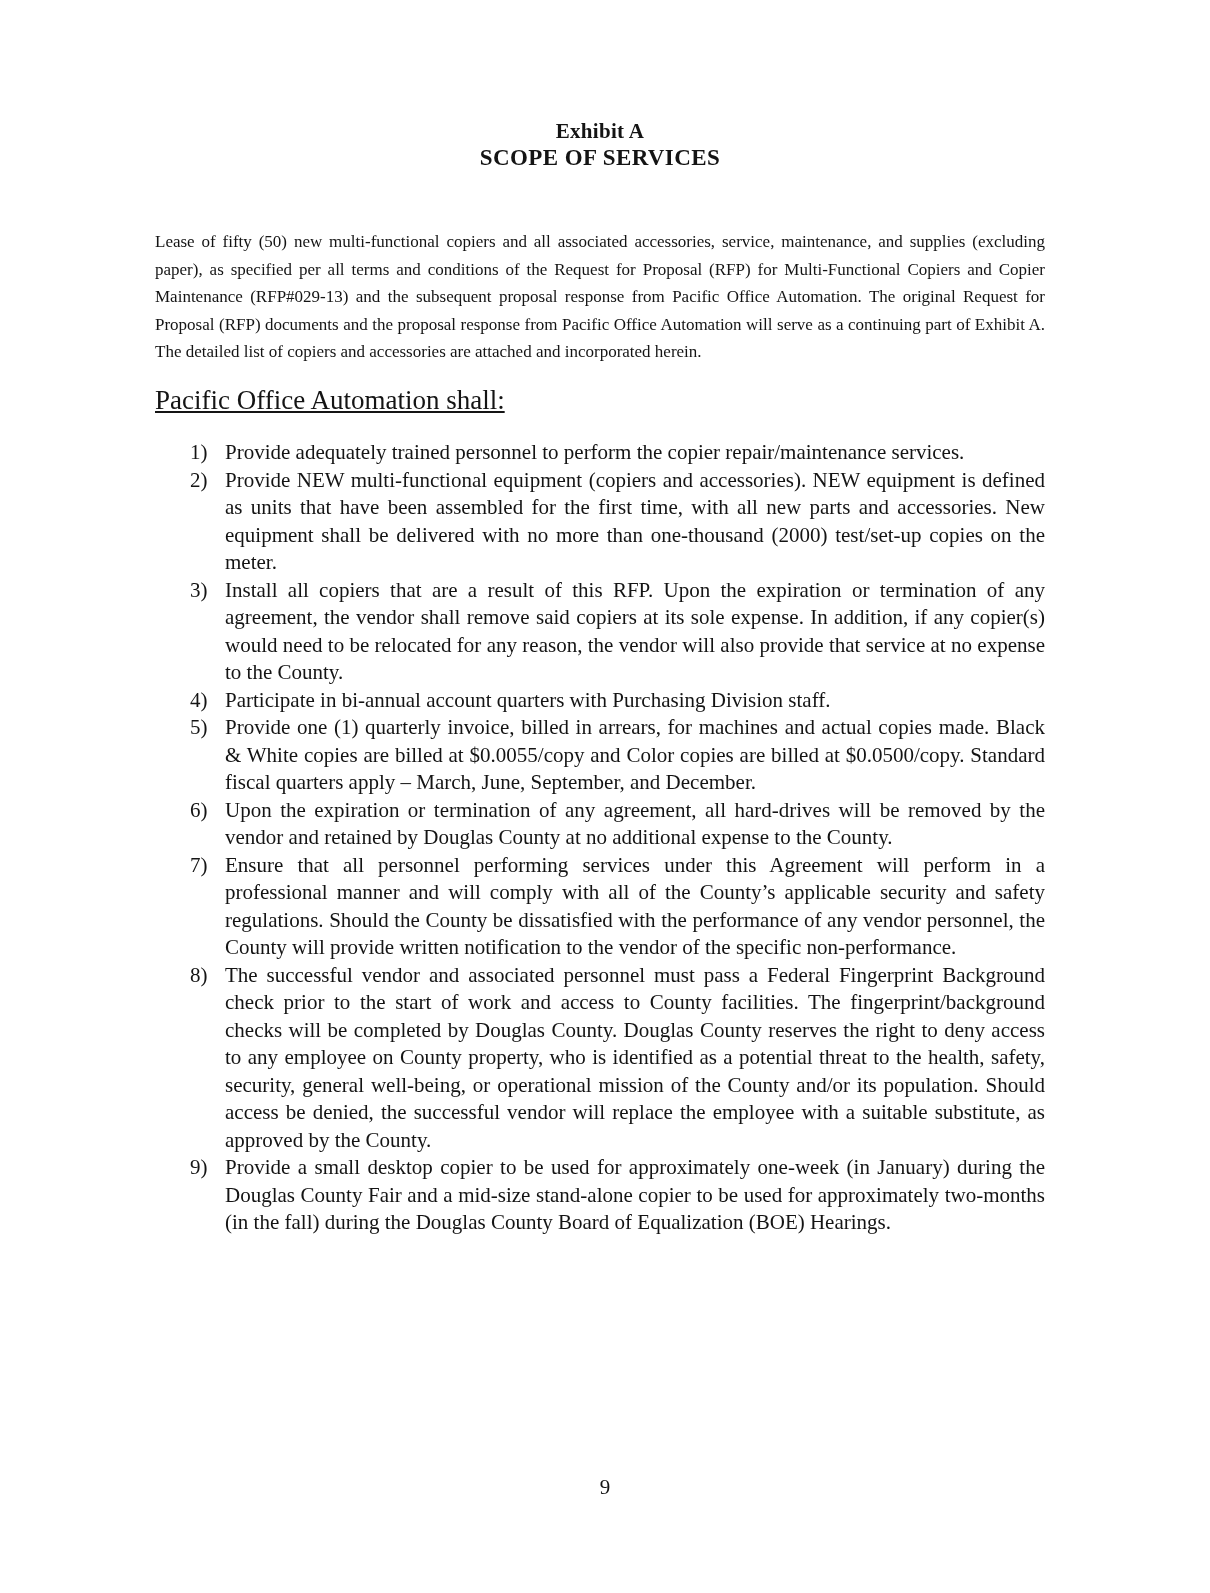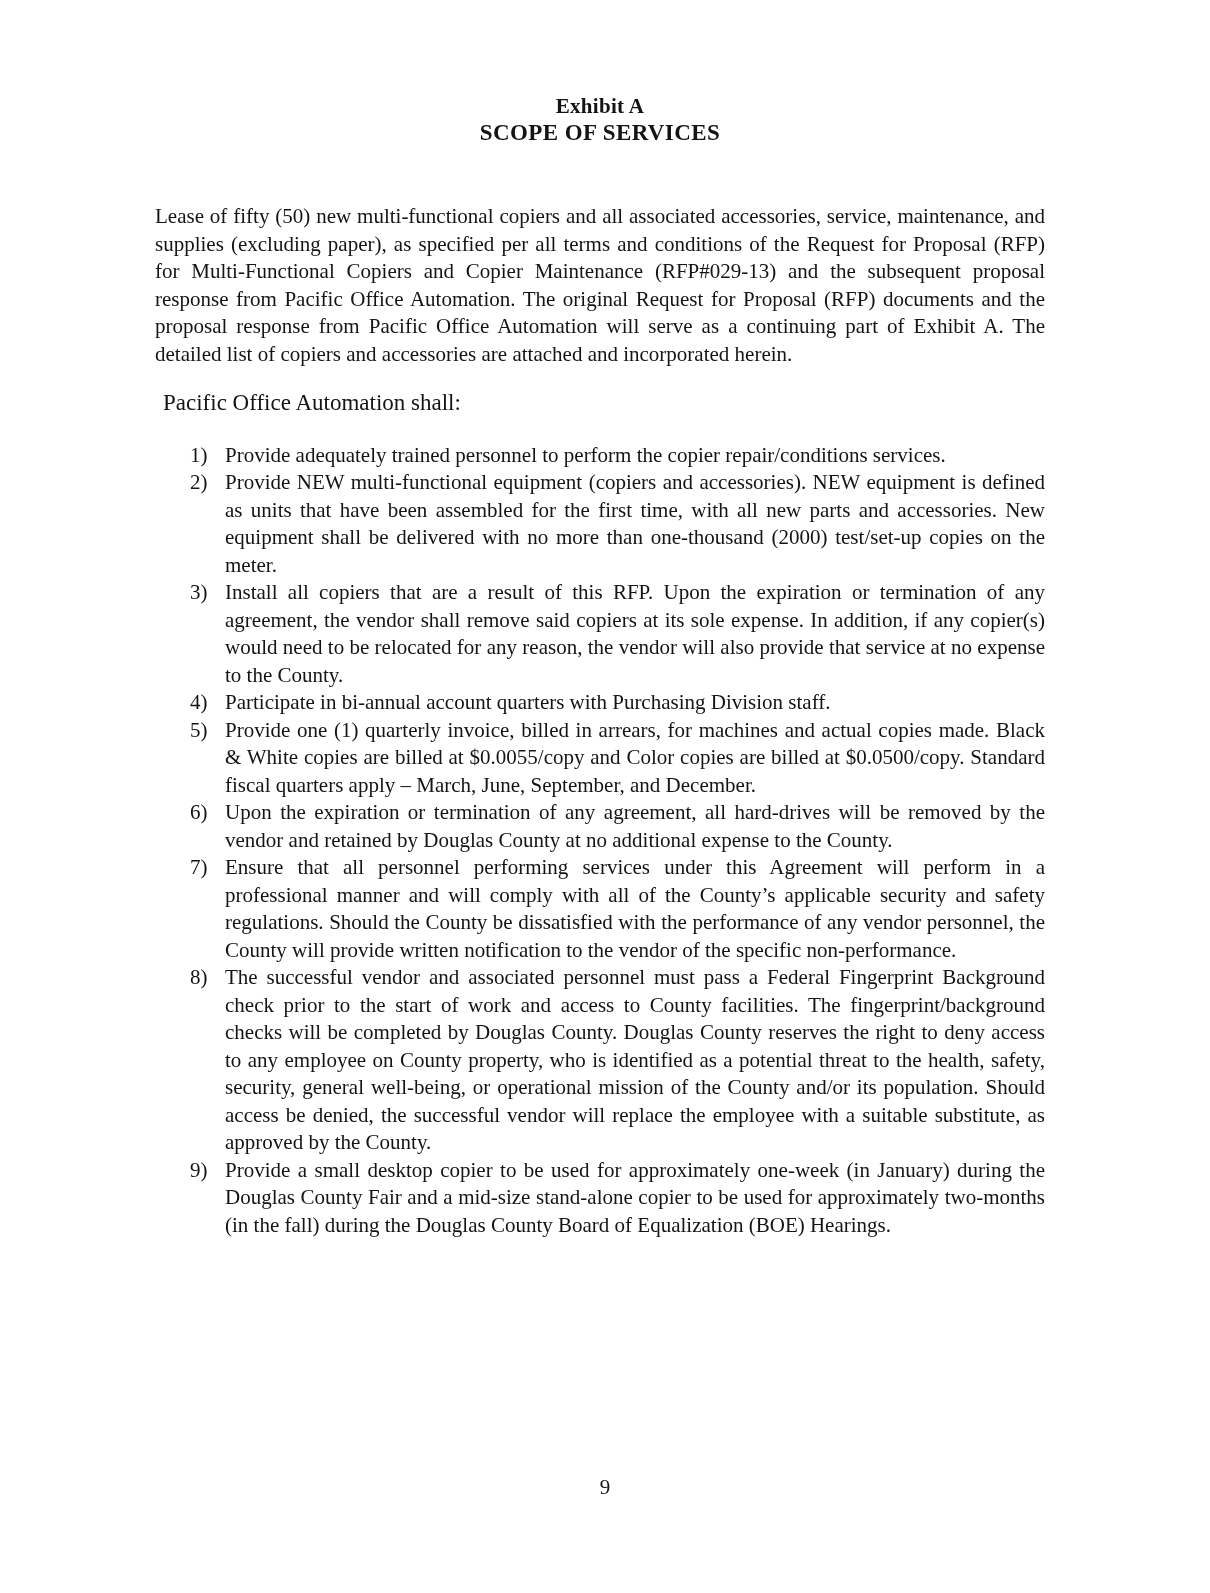--- a/index.html
+++ b/index.html
@@ -8,47 +8,48 @@
     background: #ffffff;
   }
   .page {
     position: relative;
     width: 1210px;
     height: 1593px;
     background: #ffffff;
     font-family: "Liberation Serif", "DejaVu Serif", serif;
     color: #141414;
     box-sizing: border-box;
-    padding: 94px 165px 0 155px;
+    padding: 119px 165px 0 155px;
     overflow: hidden;
   }
   .doc-title {
     text-align: center;
     font-weight: bold;
   }
   .doc-title .t1 {
     font-size: 21px;
     line-height: 25px;
     letter-spacing: 0.3px;
   }
   .doc-title .t2 {
     font-size: 23px;
     line-height: 27px;
     letter-spacing: 0.4px;
   }
   .intro {
     margin: 57px 0 0 0;
-    font-size: 21px;
+    font-size: 17px;
     line-height: 27.5px;
     text-align: justify;
   }
   .leadin {
-    margin: 21px 0 0 8px;
-    font-size: 23px;
+    margin: 21px 0 0 0;
+    font-size: 27px;
     line-height: 27.5px;
+    text-decoration: underline;
   }
   .num-list {
     margin-top: 25px;
   }
   .li {
     display: flex;
     font-size: 21px;
     line-height: 27.5px;
   }
   .li .num {
@@ -79,21 +80,21 @@
     <div class="t2">SCOPE OF SERVICES</div>
   </div>
 
   <p class="intro">Lease of fifty (50) new multi-functional copiers and all associated accessories, service, maintenance, and supplies (excluding paper), as specified per all terms and conditions of the Request for Proposal (RFP) for Multi-Functional Copiers and Copier Maintenance (RFP#029-13) and the subsequent proposal response from Pacific Office Automation.  The original Request for Proposal (RFP) documents and the proposal response from Pacific Office Automation will serve as a continuing part of Exhibit A.  The detailed list of copiers and accessories are attached and incorporated herein.</p>
 
   <p class="leadin">Pacific Office Automation shall:</p>
 
   <div class="num-list">
     <div class="li">
       <span class="num">1)</span>
-      <span class="txt">Provide adequately trained personnel to perform the copier repair/conditions services.</span>
+      <span class="txt">Provide adequately trained personnel to perform the copier repair/maintenance services.</span>
     </div>
     <div class="li">
       <span class="num">2)</span>
       <span class="txt">Provide NEW multi-functional equipment (copiers and accessories).  NEW equipment is defined as units that have been assembled for the first time, with all new parts and accessories.  New equipment shall be delivered with no more than one-thousand (2000) test/set-up copies on the meter.</span>
     </div>
     <div class="li">
       <span class="num">3)</span>
       <span class="txt">Install all copiers that are a result of this RFP.  Upon the expiration or termination of any agreement, the vendor shall remove said copiers at its sole expense.  In addition, if any copier(s) would need to be relocated for any reason, the vendor will also provide that service at no expense to the County.</span>
     </div>
     <div class="li">

